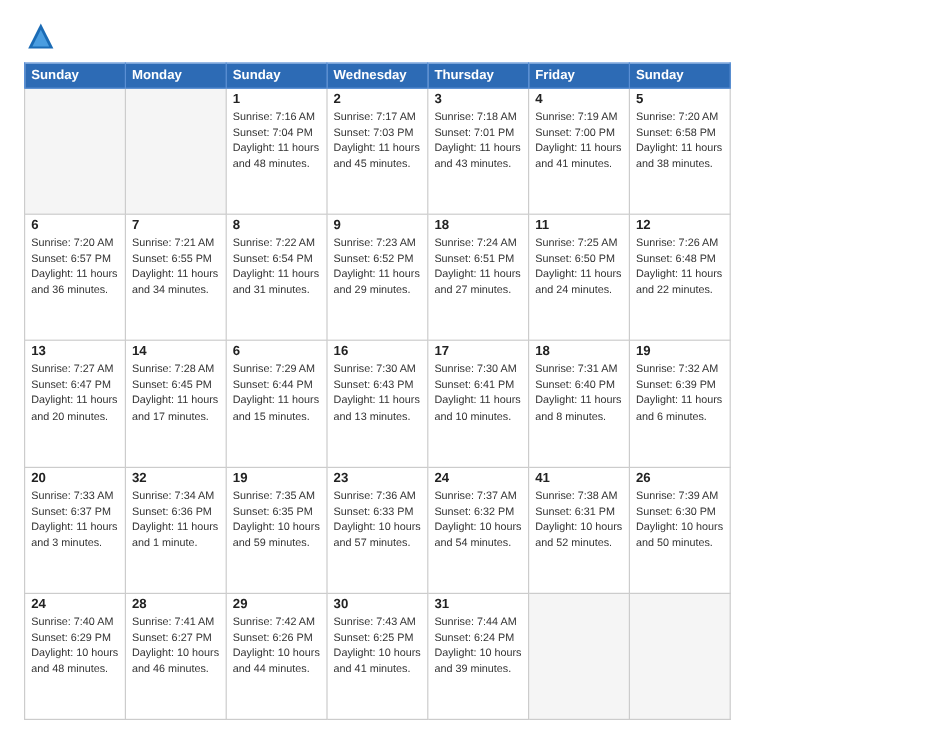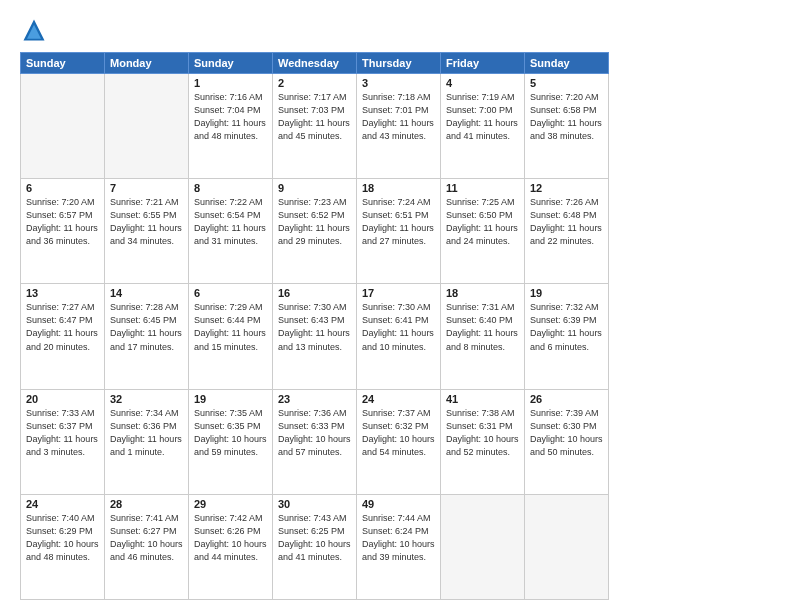--- a/index.html
+++ b/index.html
@@ -312,21 +312,21 @@
           Sunrise: 7:42 AM<br>Sunset: 6:26 PM<br>Daylight: 10 hours and 44 minutes.
         </div>
           </td>
           <td>
             <div class="day-number">30</div>
         <div class="day-info">
           Sunrise: 7:43 AM<br>Sunset: 6:25 PM<br>Daylight: 10 hours and 41 minutes.
         </div>
           </td>
           <td>
-            <div class="day-number">49</div>
+            <div class="day-number">31</div>
         <div class="day-info">
           Sunrise: 7:44 AM<br>Sunset: 6:24 PM<br>Daylight: 10 hours and 39 minutes.
         </div>
           </td>
           <td class="empty"></td>
           <td class="empty"></td>
         </tr>
       </tbody>
   </table>
 </div>

